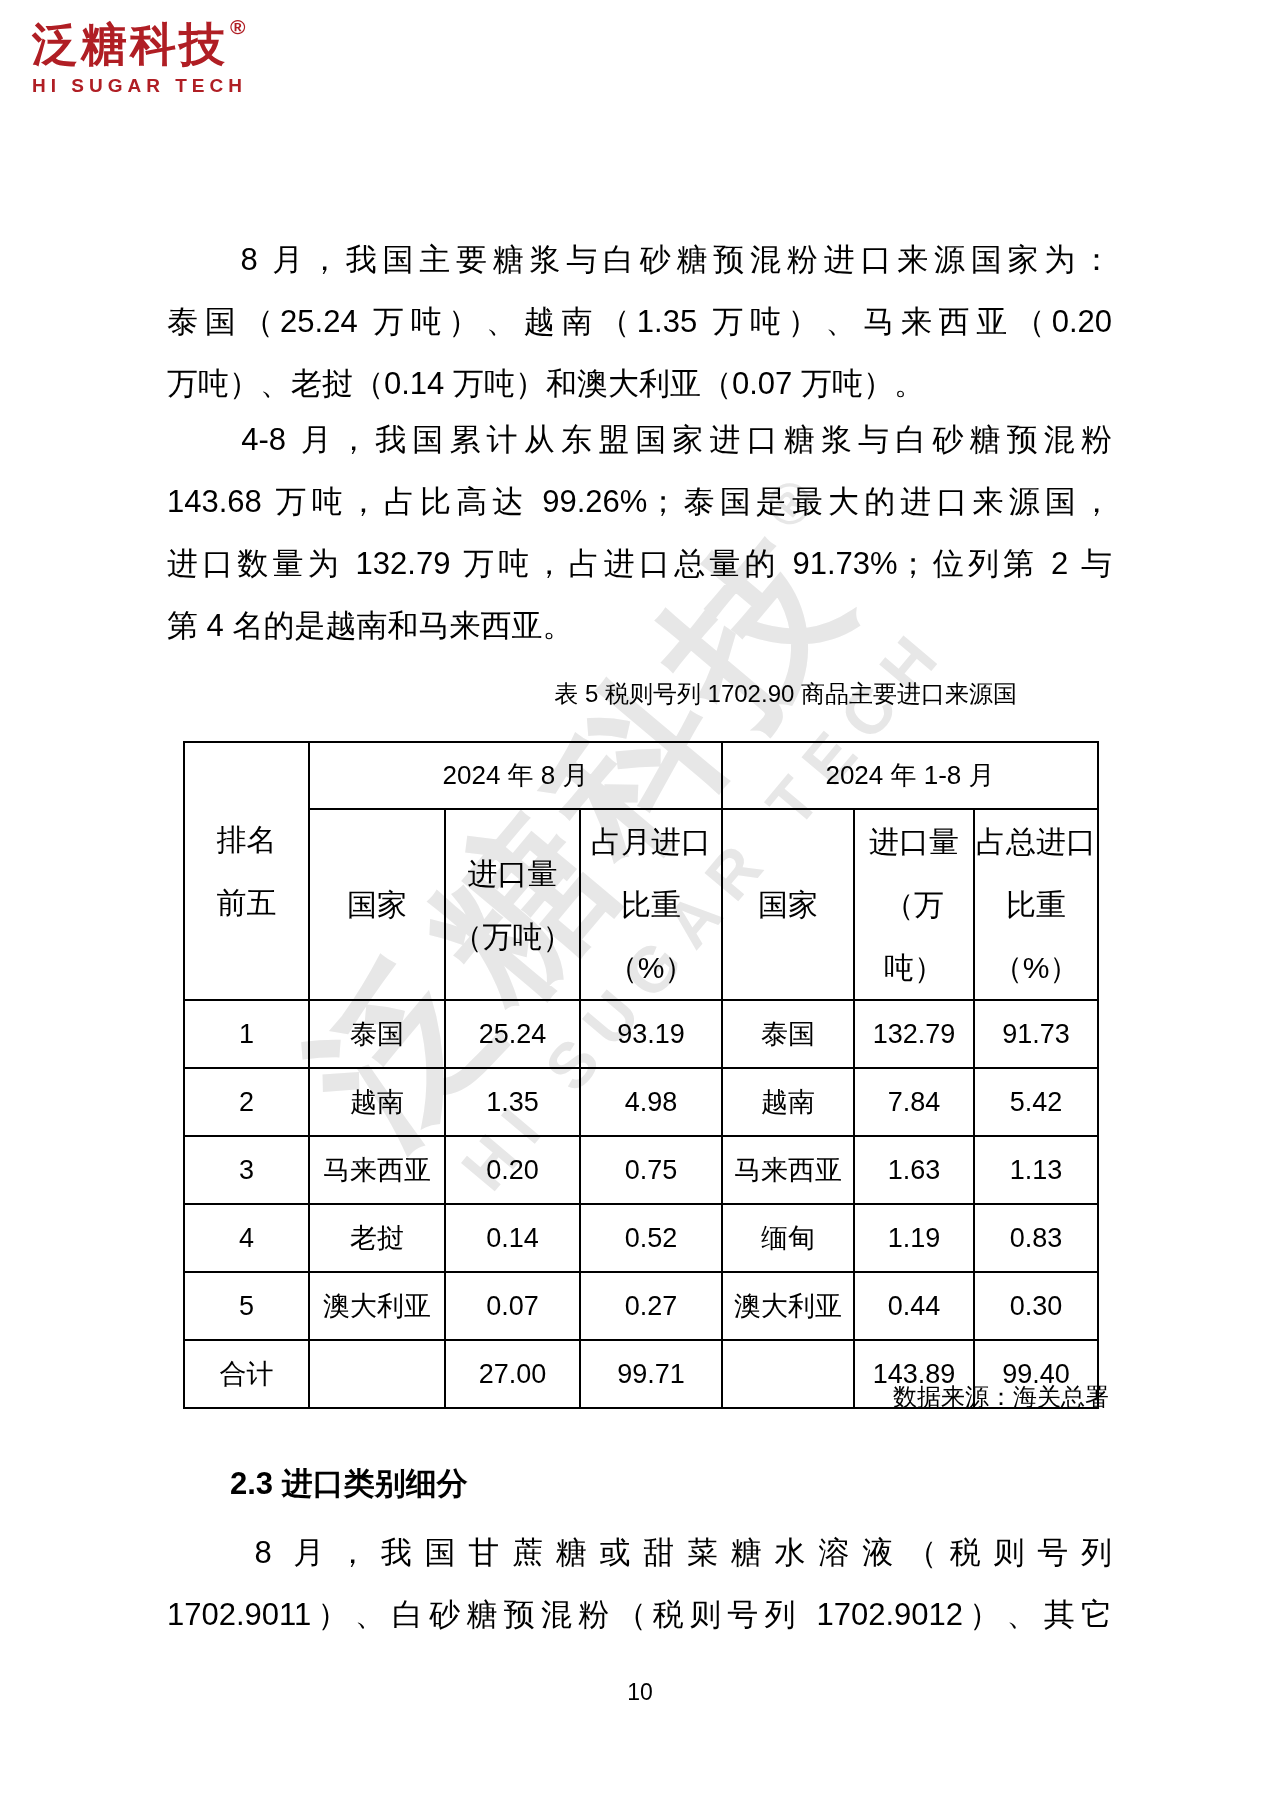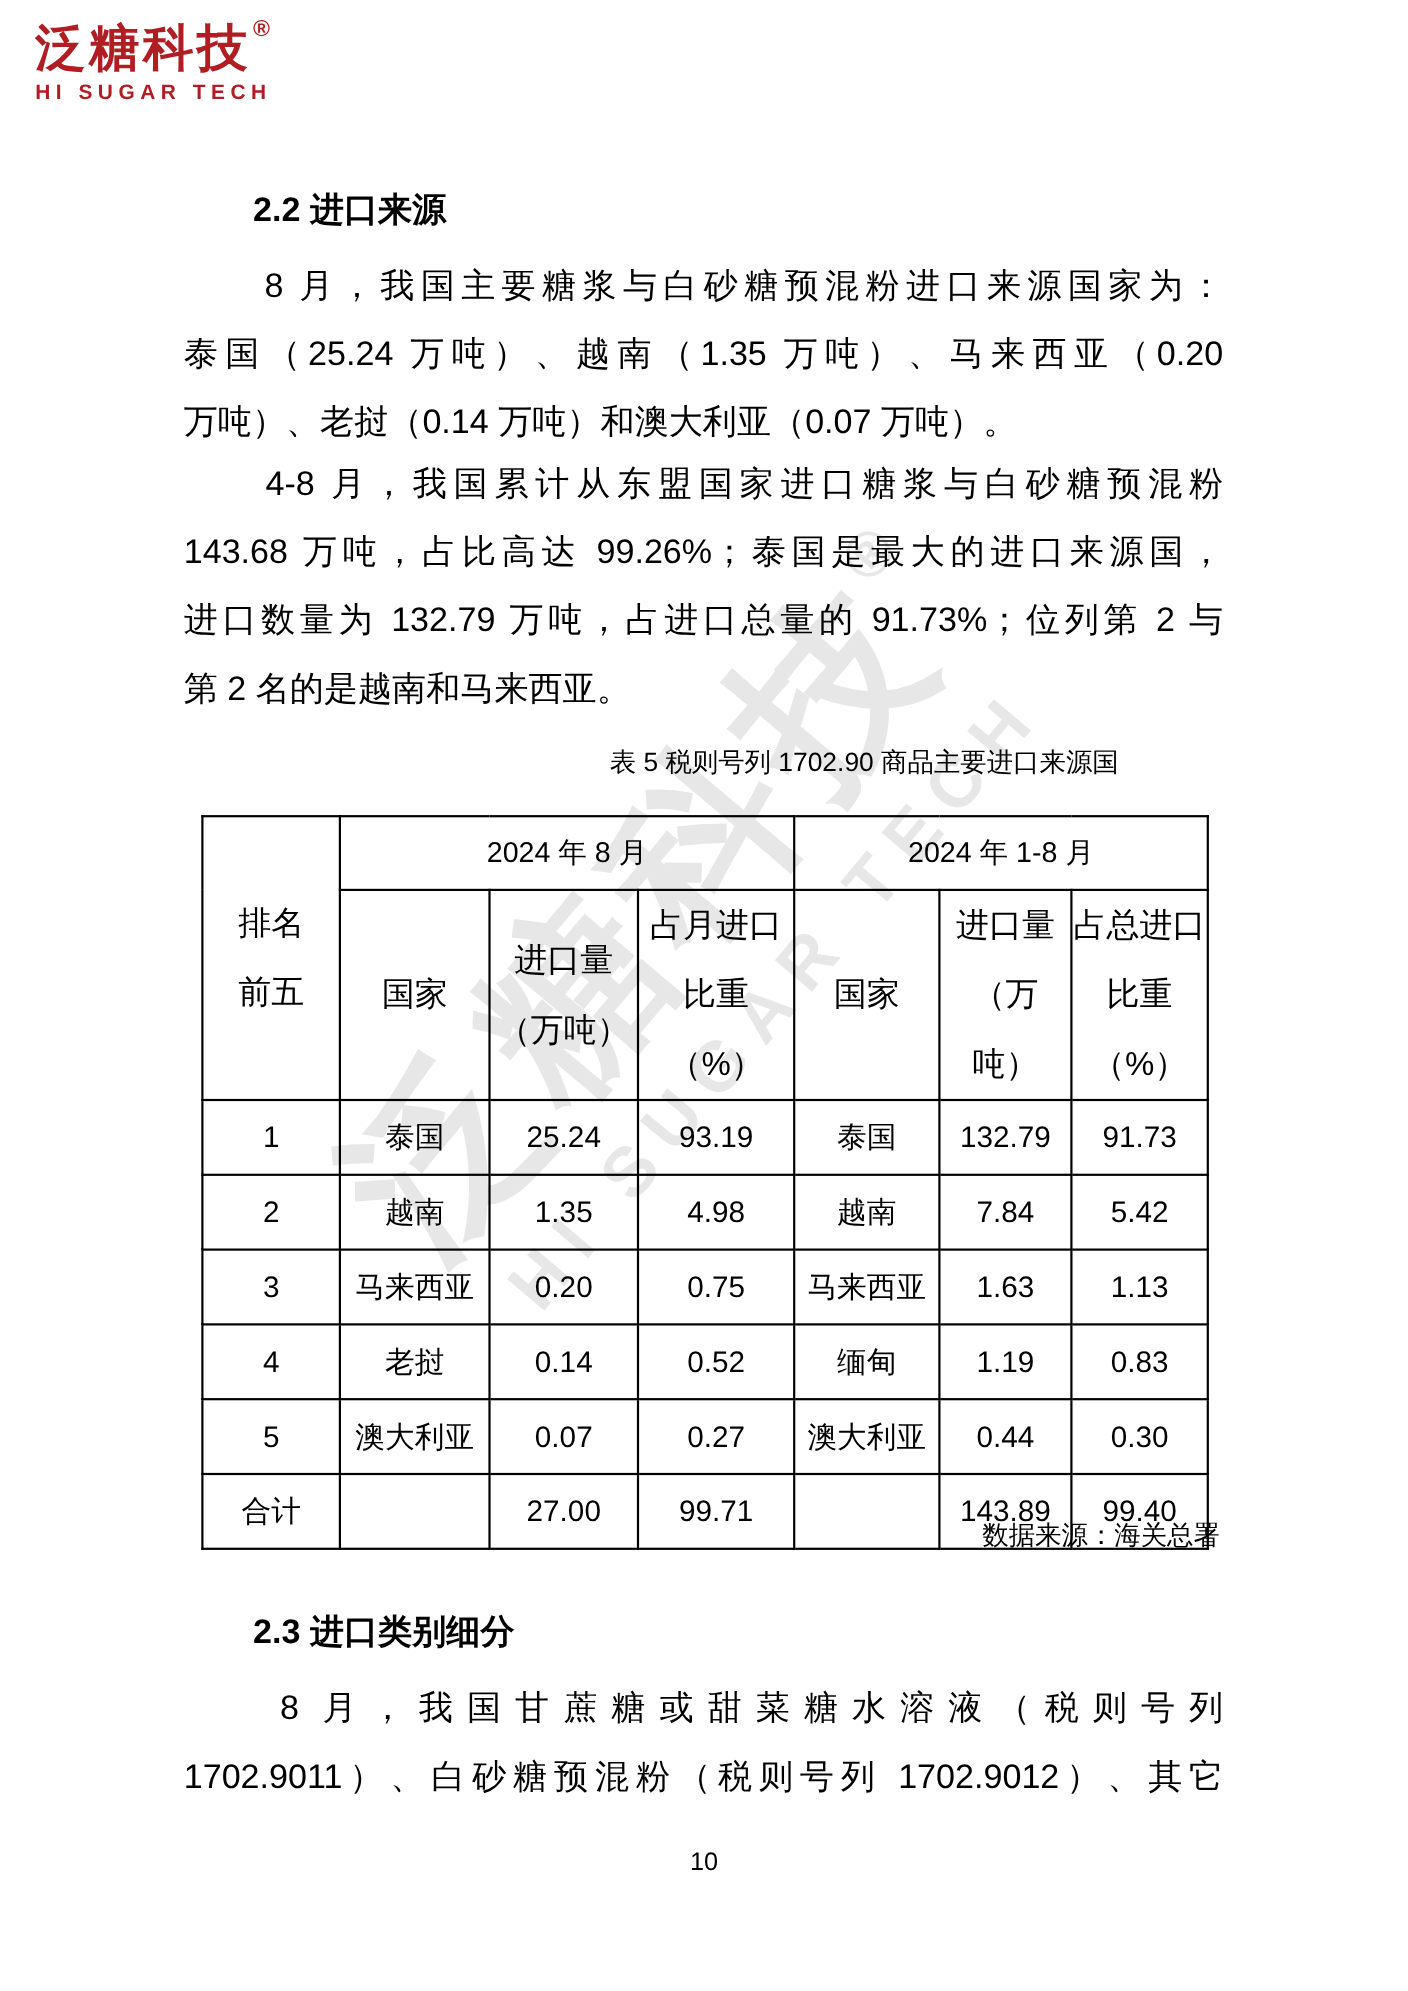--- a/index.html
+++ b/index.html
@@ -56,33 +56,32 @@
   <div class="watermark">
     <div class="wm-cn"><span>泛糖科技</span><span class="wm-reg">®</span></div>
     <div class="wm-en">HI SUGAR TECH</div>
   </div>
 
   <div class="logo" style="color:#b01e24;">
     <div><span class="logo-cn">泛糖科技</span><span class="logo-reg">®</span></div>
     <div class="logo-en">HI SUGAR TECH</div>
   </div>
 
-  <div class="tblock heading" style="left:167px;top:160px;width:945px;">2.2 进口来源</div>
 
   <div class="tblock" style="left:167px;top:229px;width:945px;">
     <div class="bodyline jline">　　8 月，我国主要糖浆与白砂糖预混粉进口来源国家为：</div>
     <div class="bodyline jline">泰国（25.24 万吨）、越南（1.35 万吨）、马来西亚（0.20</div>
     <div class="bodyline lastline">万吨）、老挝（0.14 万吨）和澳大利亚（0.07 万吨）。</div>
   </div>
 
   <div class="tblock" style="left:167px;top:409px;width:945px;">
     <div class="bodyline jline">　　4-8 月，我国累计从东盟国家进口糖浆与白砂糖预混粉</div>
     <div class="bodyline jline">143.68 万吨，占比高达 99.26%；泰国是最大的进口来源国，</div>
     <div class="bodyline jline">进口数量为 132.79 万吨，占进口总量的 91.73%；位列第 2 与</div>
-    <div class="bodyline lastline">第 2 名的是越南和马来西亚。</div>
+    <div class="bodyline lastline">第 4 名的是越南和马来西亚。</div>
   </div>
 
   <div class="tblock caption" style="left:183px;top:663px;width:834px;">表 5 税则号列 1702.90 商品主要进口来源国</div>
 
   <div class="tblock" style="left:183px;top:741px;">
     <table class="dtable">
       <colgroup>
         <col style="width:125px;">
           <col style="width:136px;">
           <col style="width:135px;">

